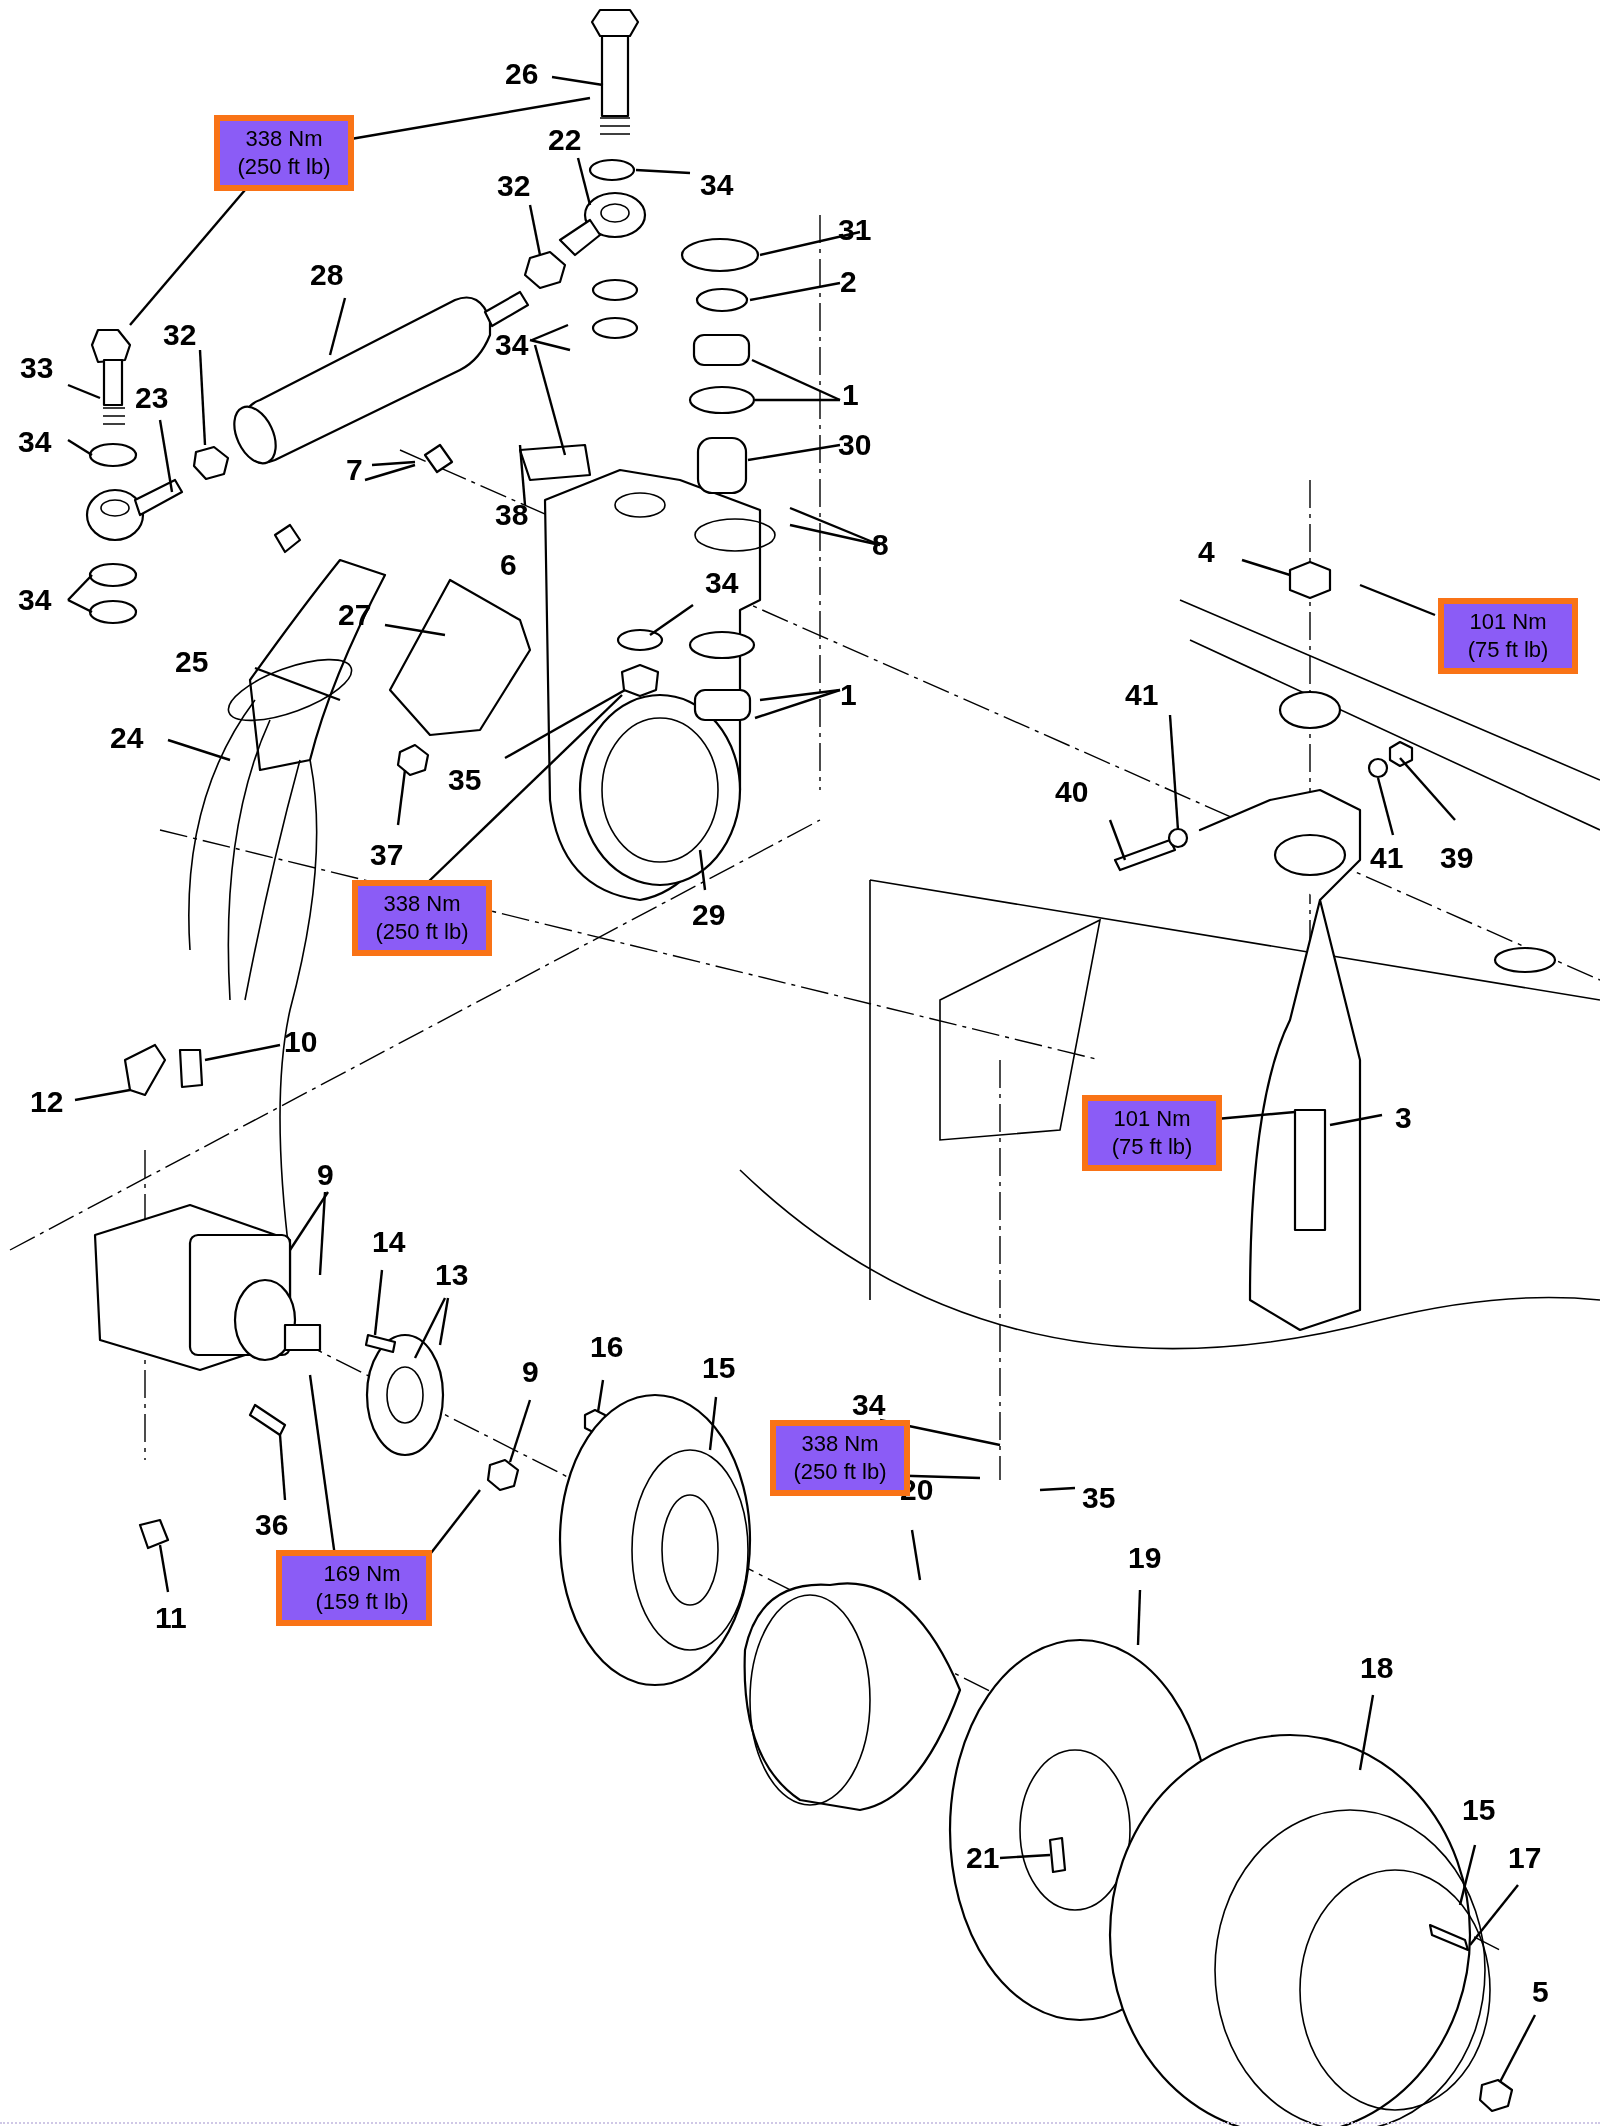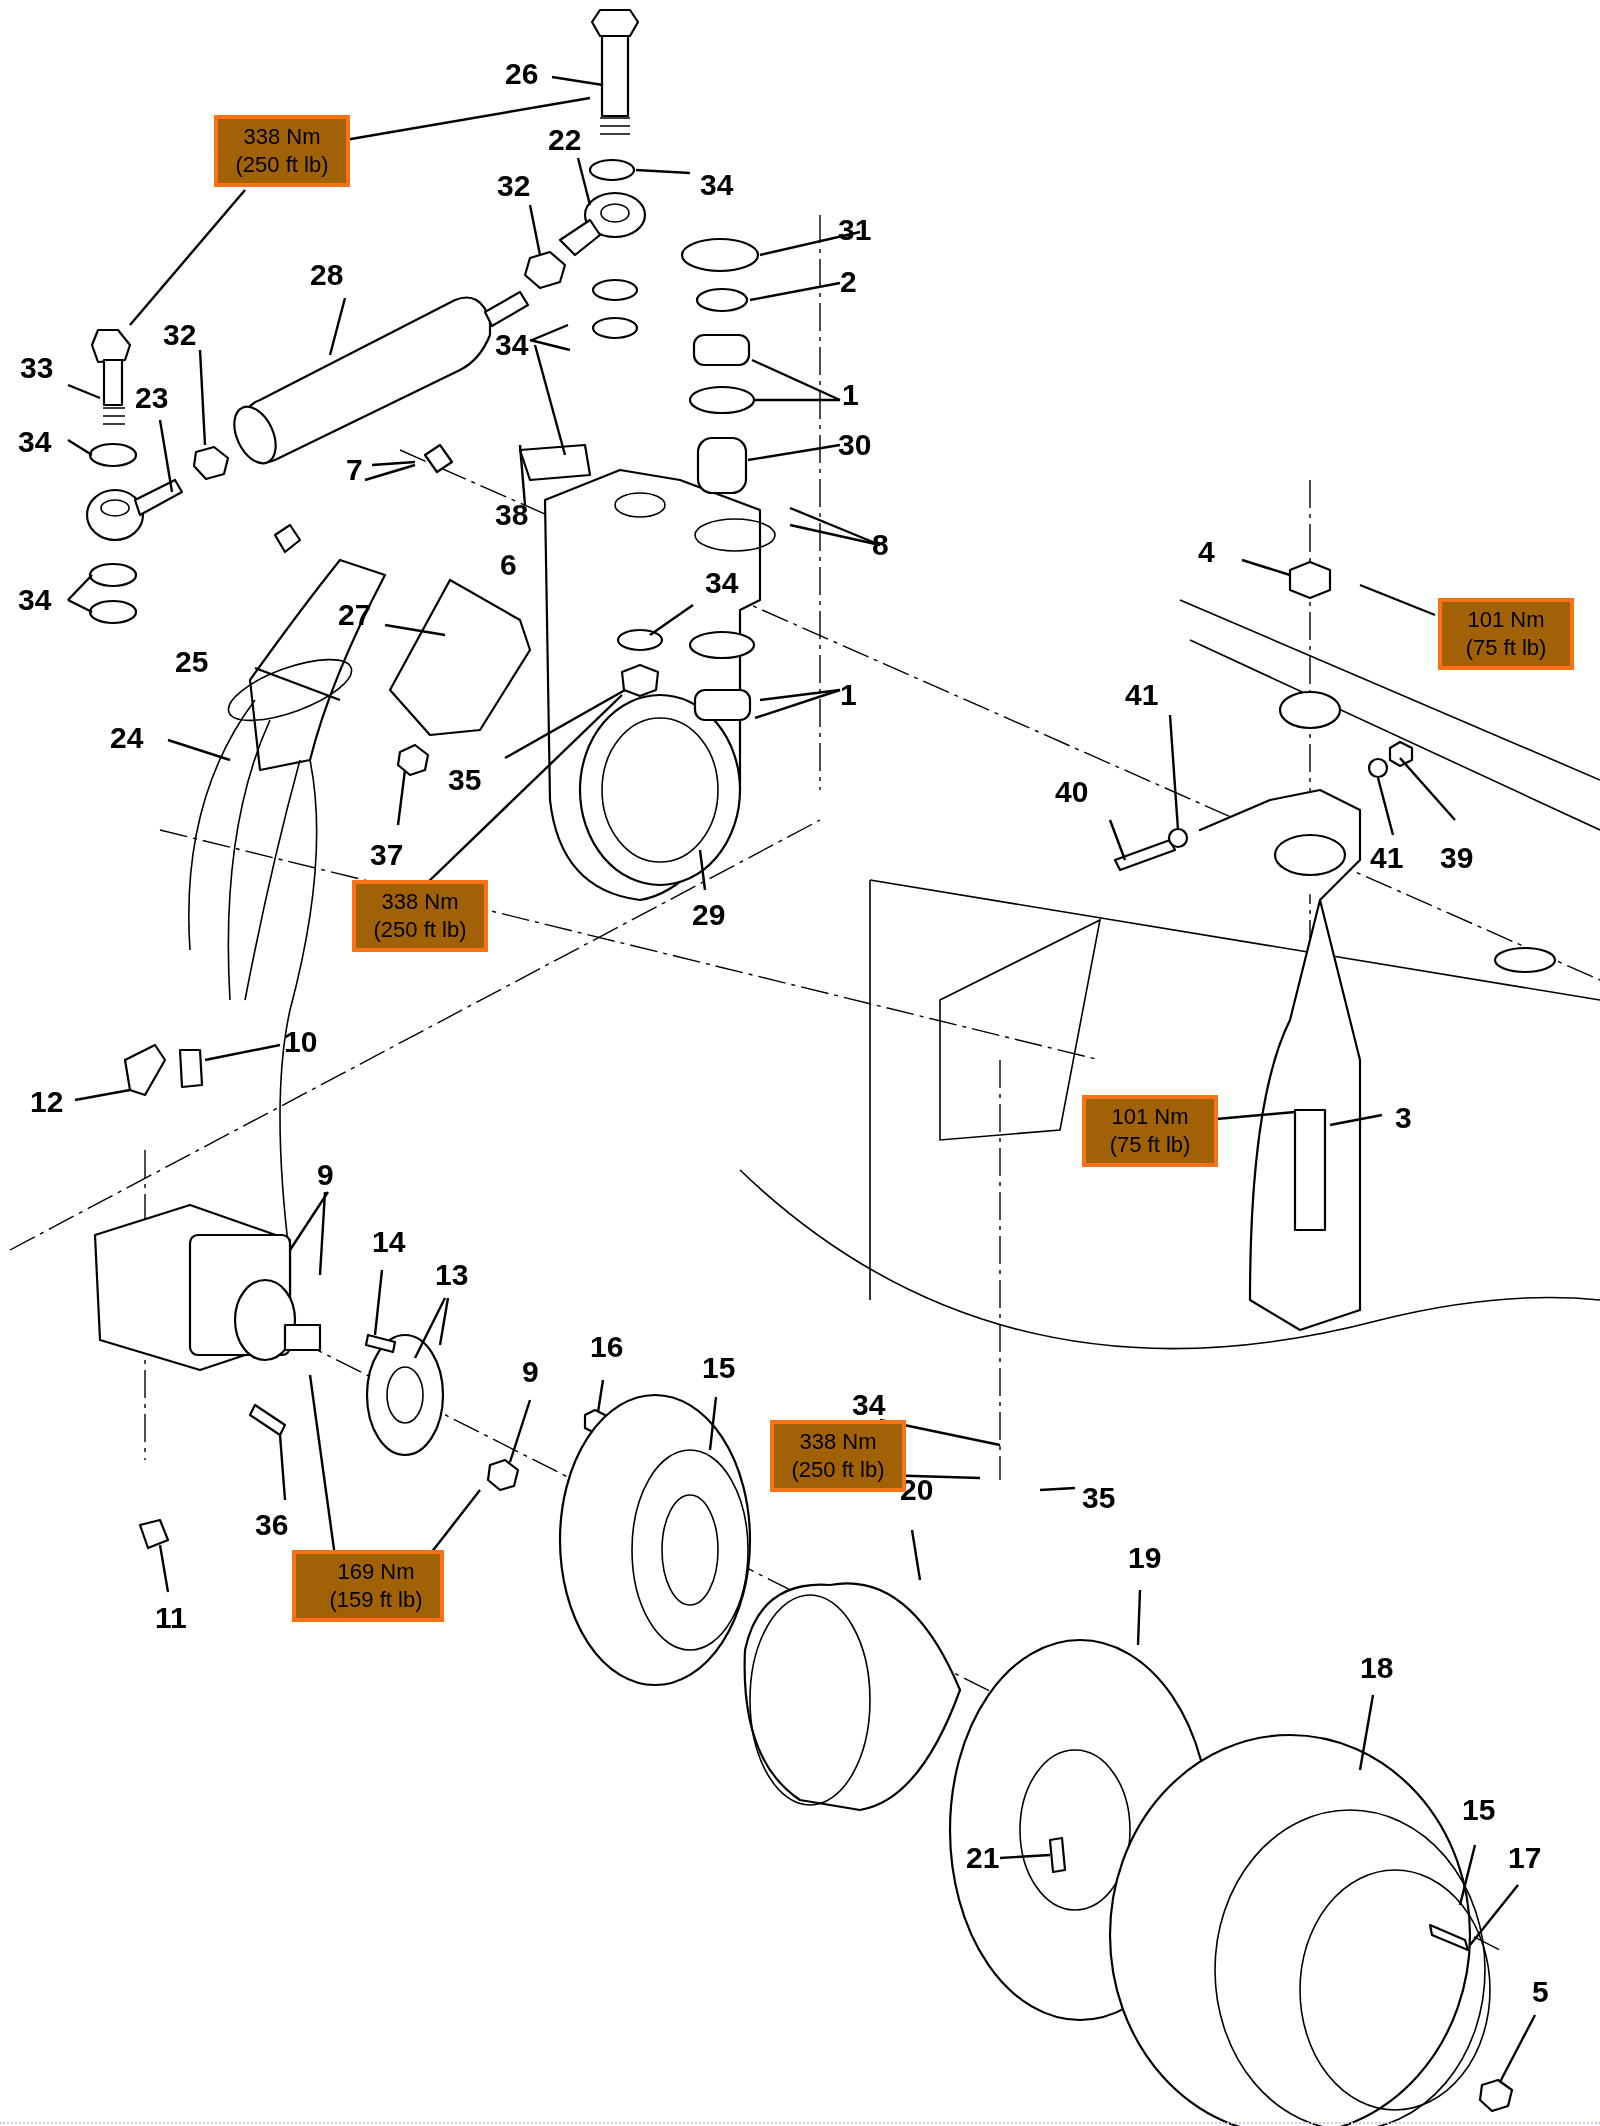--- a/index.html
+++ b/index.html
@@ -3,21 +3,21 @@
 <meta charset="utf-8">
 <style>
   html, body { margin:0; padding:0; background:#ffffff; }
   body { width:1600px; height:2126px; position:relative; overflow:hidden; font-family:"Liberation Sans", sans-serif; }
   #diagram { position:absolute; left:0; top:0; width:1600px; height:2126px; }
   .part { fill:#ffffff; stroke:#000; stroke-width:2.2; stroke-linejoin:round; stroke-linecap:round; }
   .thin { fill:none; stroke:#000; stroke-width:1.6; }
   .center { fill:none; stroke:#000; stroke-width:1.4; stroke-dasharray:28 6 4 6; }
   .leader { stroke:#000; stroke-width:2.4; fill:none; }
   .callout { font-family:"Liberation Sans", sans-serif; font-weight:bold; font-size:30px; fill:#000; }
-  .torque-box { position:absolute; border:4px solid #f97316; background:#a16207; font-family:"Liberation Sans", sans-serif; font-size:22px; line-height:28px; padding:4px 8px; text-align:center; }
+  .torque-box { position:absolute; border:6px solid #f97316; background:#8b5cf6; font-family:"Liberation Sans", sans-serif; font-size:22px; line-height:28px; padding:4px 8px; text-align:center; }
   .bottom-rule { position:absolute; left:0; right:0; bottom:2px; border-top:2px dotted #cfc7e6; }
 </style>
 </head>
 <body>
 
 <svg id="diagram" viewBox="0 0 1600 2126" xmlns="http://www.w3.org/2000/svg">
 
   <g>
     <line class="center" x1="10" y1="1250" x2="820" y2="820"></line>
     <line class="center" x1="160" y1="830" x2="1100" y2="1060"></line>
@@ -291,18 +291,18 @@
   <div>(250 ft lb)</div>
 </div>
 <div class="torque-box" style="left:1082px; top:1095px; width:112px;">
   <div>101 Nm</div>
   <div>(75 ft lb)</div>
 </div>
 <div class="torque-box" style="left:770px; top:1420px; width:112px;">
   <div>338 Nm</div>
   <div>(250 ft lb)</div>
 </div>
-<div class="torque-box" style="left:292px; top:1550px; width:112px;padding-left:24px;">
+<div class="torque-box" style="left:276px; top:1550px; width:112px;padding-left:24px;">
   <div>169 Nm</div>
   <div>(159 ft lb)</div>
 </div>
 
 <div class="bottom-rule"></div>
 
 </body></html>

